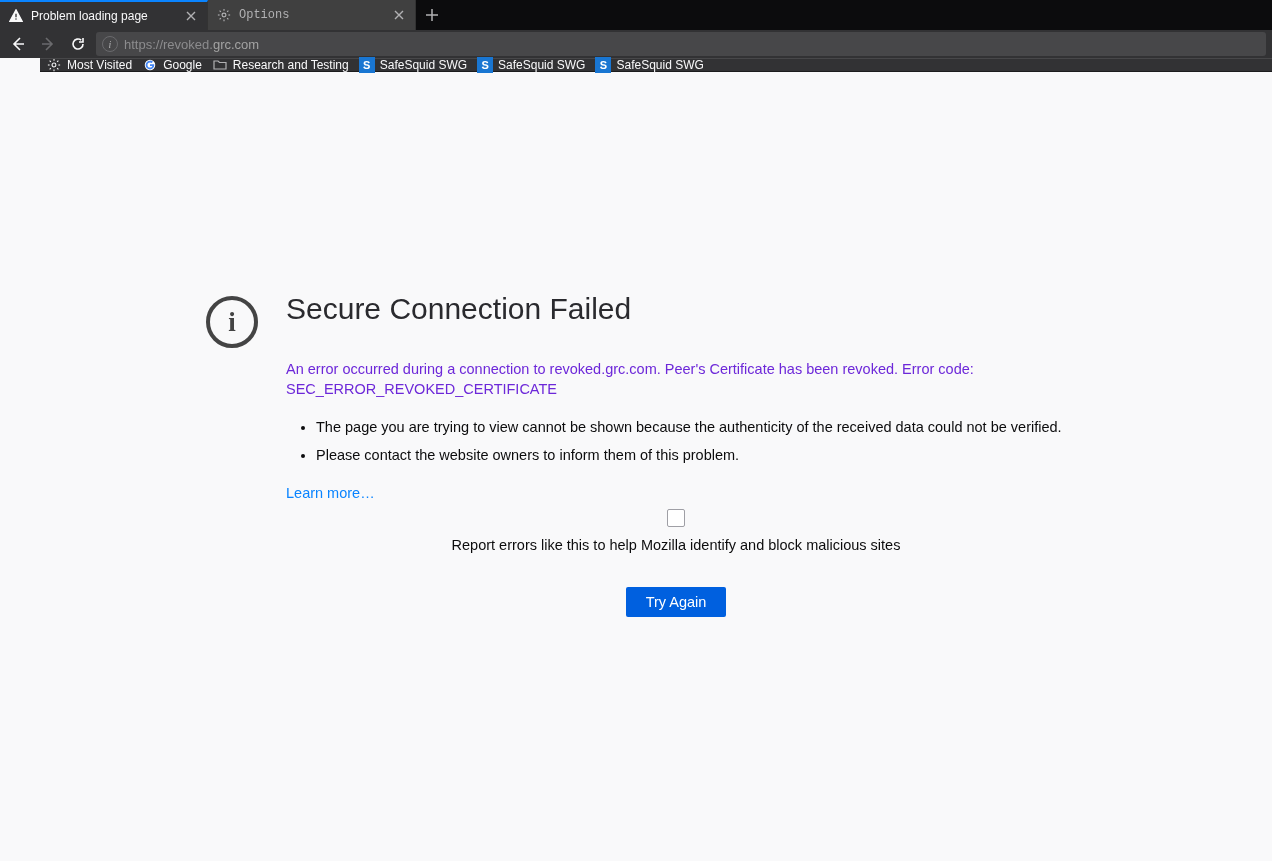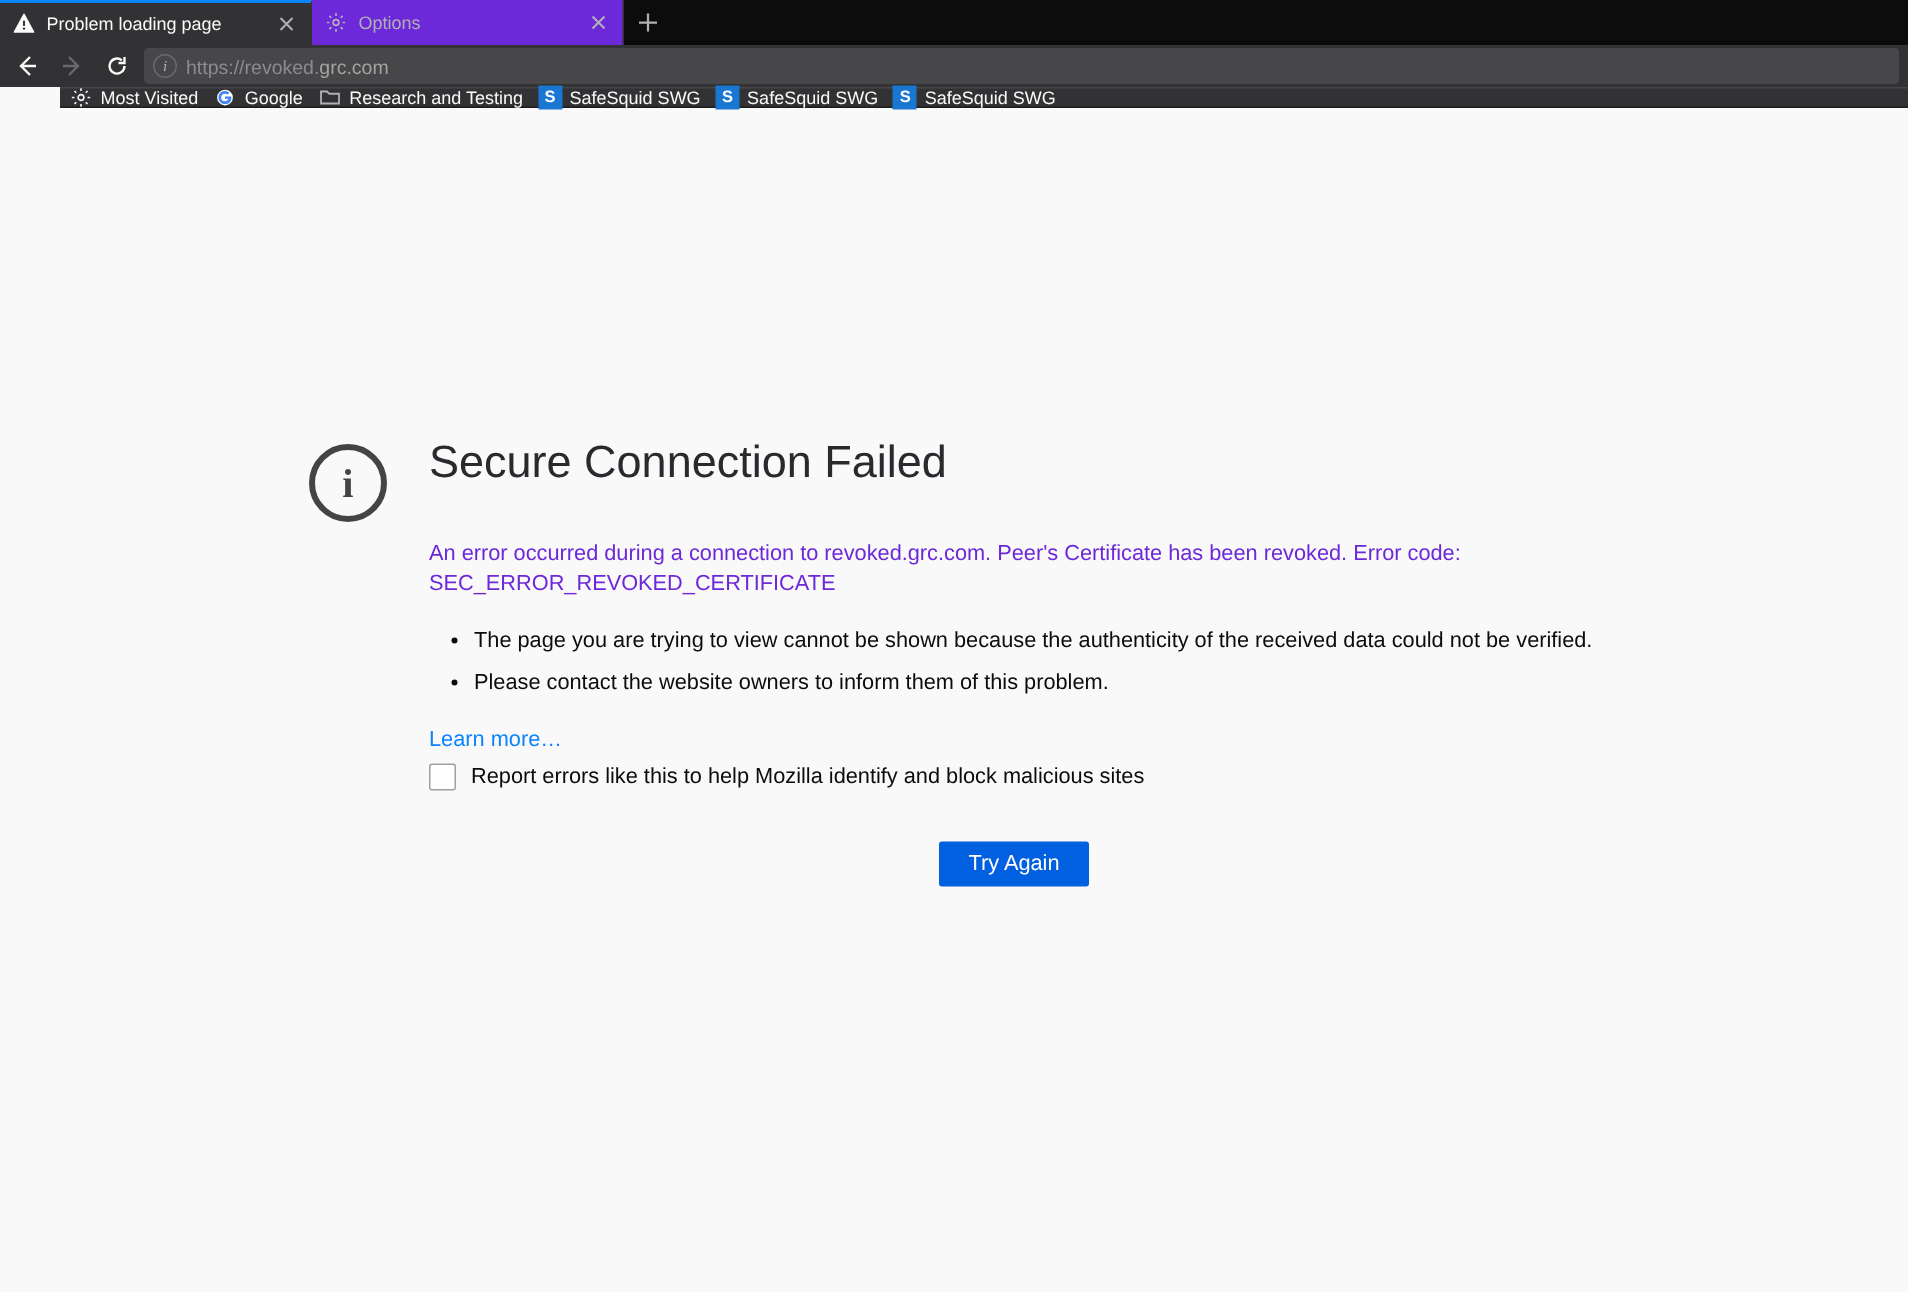--- a/index.html
+++ b/index.html
@@ -28,22 +28,23 @@
     font-size: 12px;
     border-right: 1px solid #333;
     position: relative;
   }
   .tab.active {
     background: #323234;
     border-top: 2px solid #0a84ff;
     padding-top: 0;
   }
   .tab.inactive {
-    background: #6d28d9;
+    background: #404040;
     color: #b1b1b3;
+    font-family: Liberation Mono, monospace;
   }
   .tab .tab-icon {
     width: 16px;
     height: 16px;
     margin-right: 7px;
     display: flex;
     align-items: center;
     justify-content: center;
     flex-shrink: 0;
   }
@@ -216,20 +217,21 @@
     display: inline-block;
     margin-bottom: 8px;
   }
   .report-row {
     display: flex;
     align-items: center;
     gap: 10px;
     font-size: 14.5px;
     color: #0c0c0d;
     margin-bottom: 34px;
+    flex-direction: column;
   }
   .report-row input[type="checkbox"] {
     width: 18px;
     height: 18px;
     appearance: none;
     border: 1px solid #9f9fa5;
     border-radius: 2px;
     background: #fff;
     cursor: pointer;
   }

